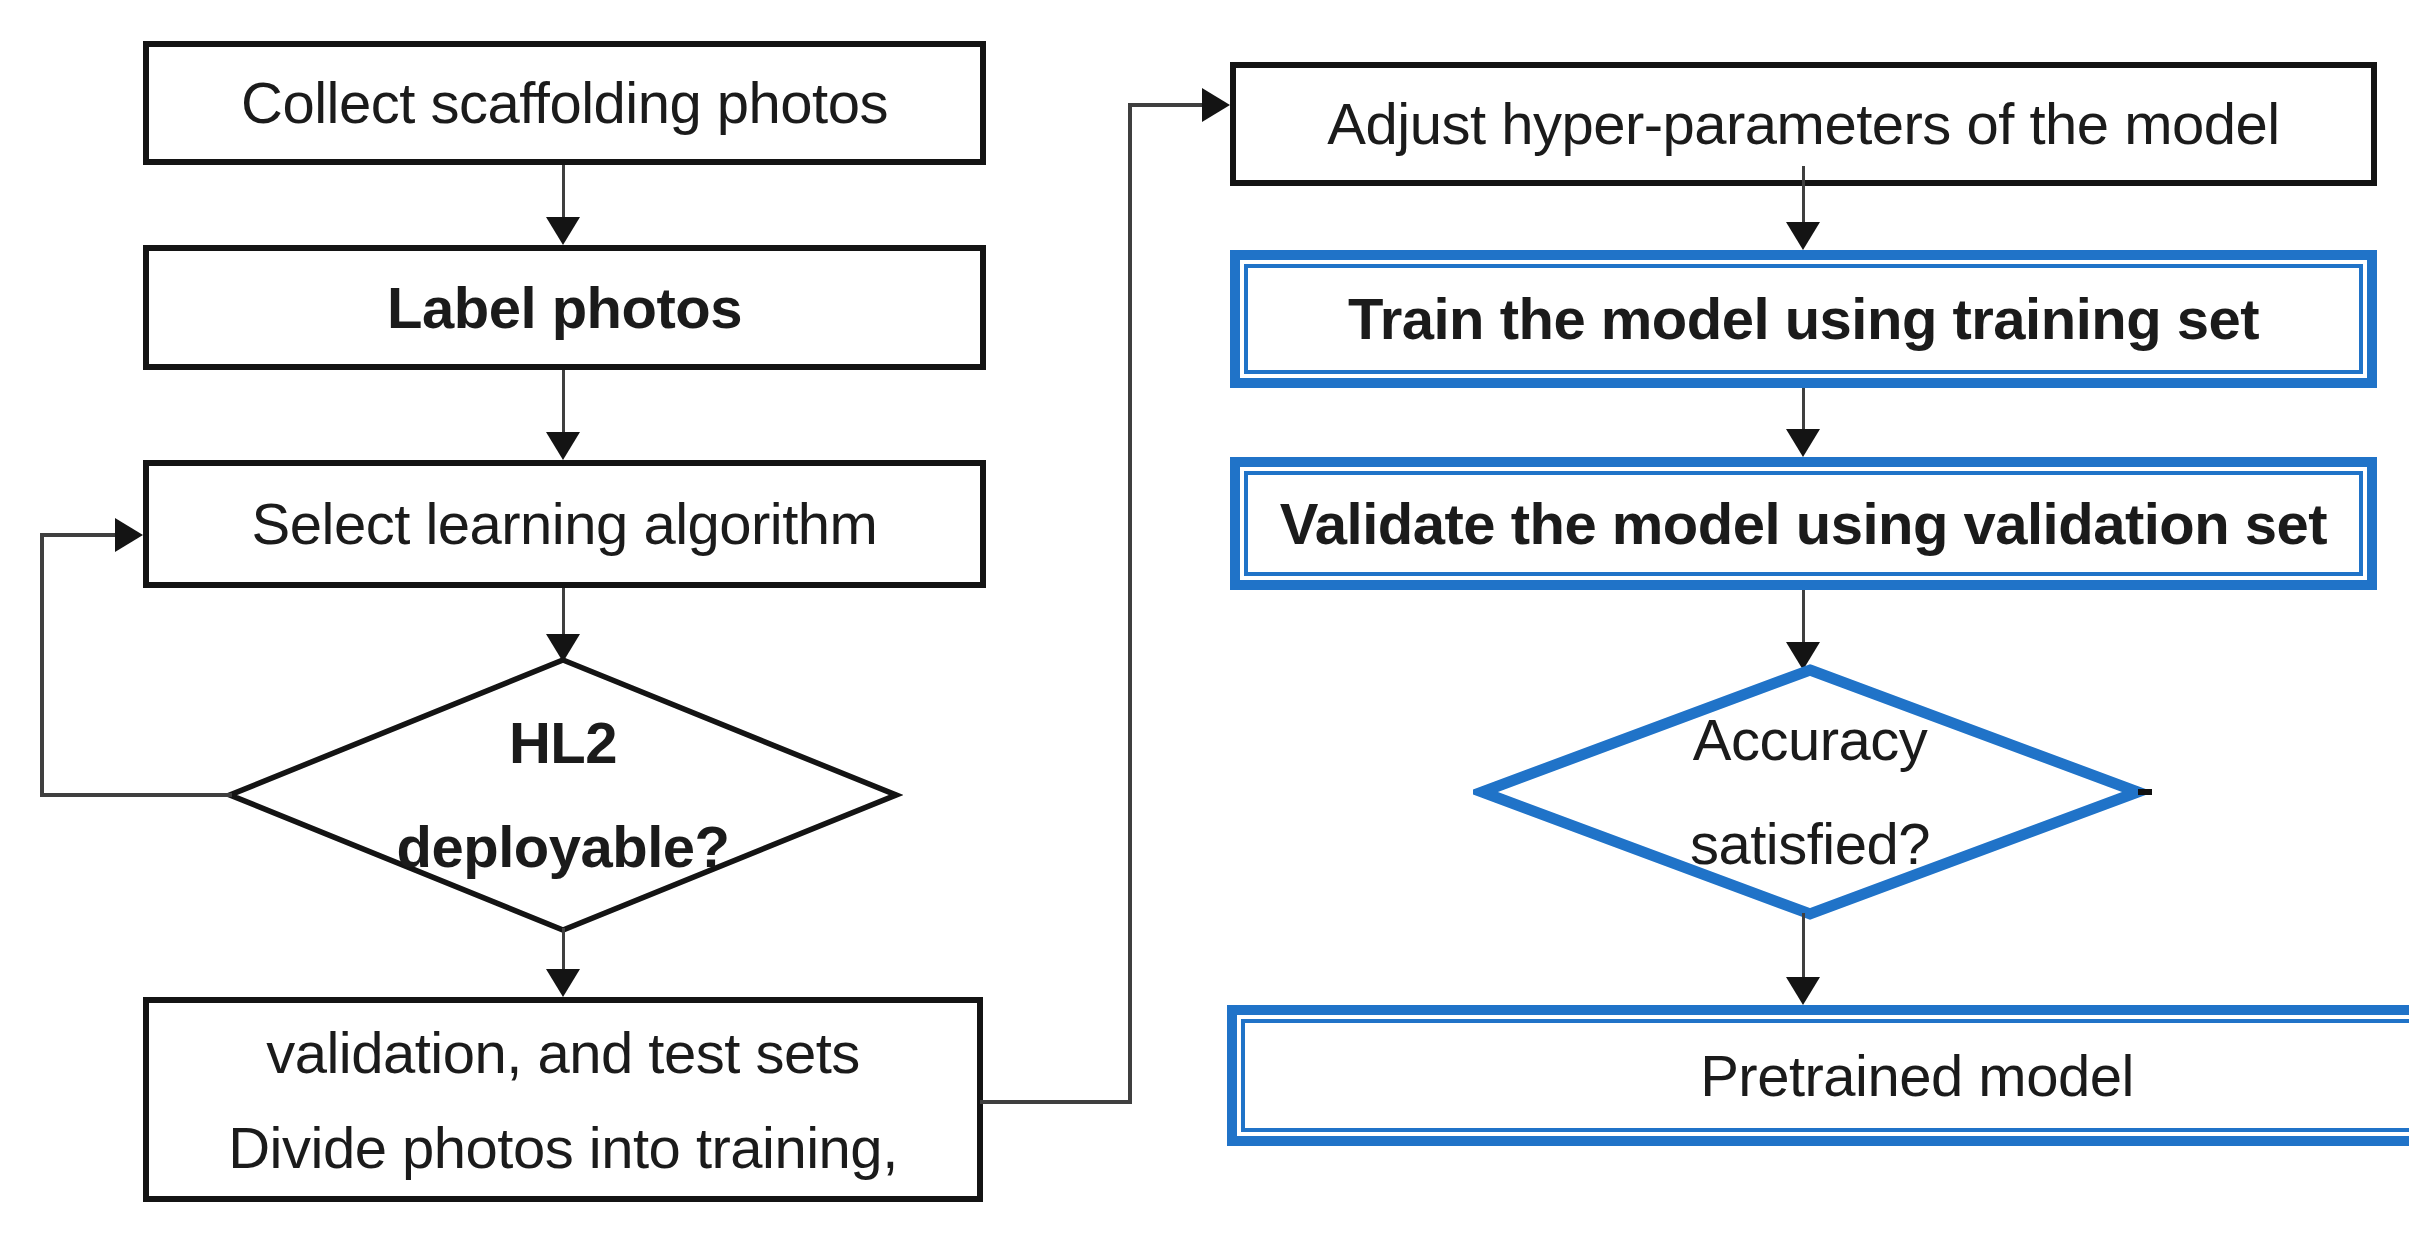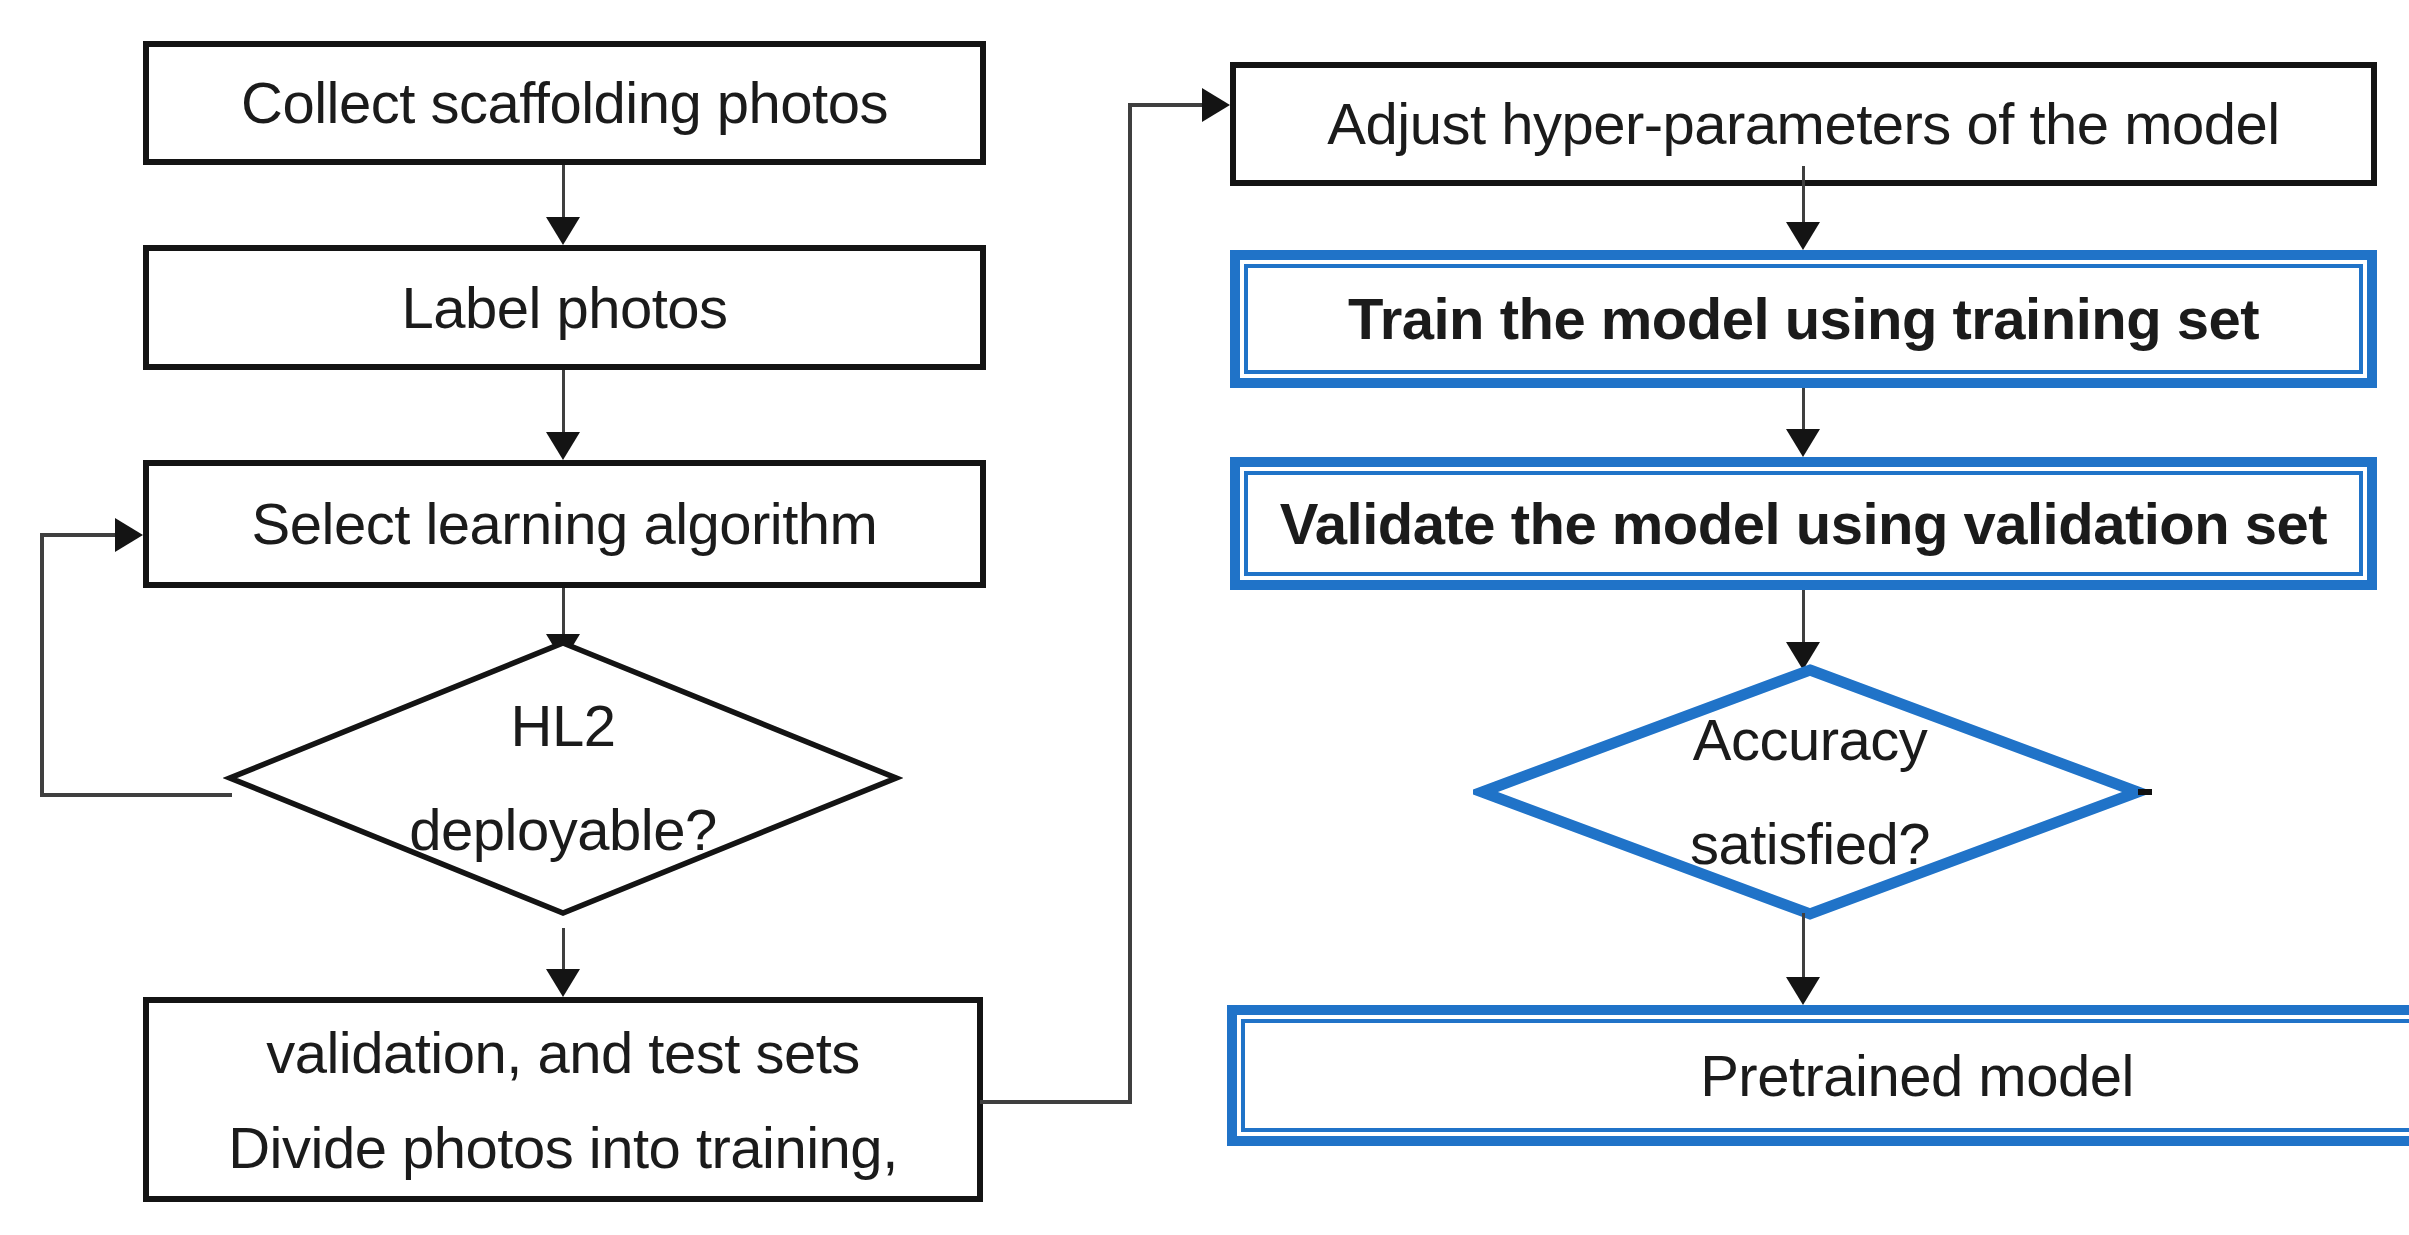--- a/index.html
+++ b/index.html
@@ -55,33 +55,33 @@
 <body>
 
 <div id="canvas">
 
   <div class="box black" style="left:143px;top:41px;width:843px;height:124px;text-align:right;">
     <span>Collect scaffolding photos</span>
   </div>
 
   <div class="v-arrow" style="left:563px;top:165px;height:80px;"></div>
 
-  <div class="box black" style="left:143px;top:245px;width:843px;height:125px;">
+  <div class="box black" style="left:143px;top:245px;width:843px;height:125px;font-weight:bold;">
     <span>Label photos</span>
   </div>
 
   <div class="v-arrow" style="left:563px;top:370px;height:90px;"></div>
 
   <div class="box black" style="left:143px;top:460px;width:843px;height:128px;">
     <span>Select learning algorithm</span>
   </div>
 
   <div class="v-arrow" style="left:563px;top:588px;height:74px;"></div>
 
-  <div class="diamond" style="left:223px;top:636px;width:680px;height:284px;">
+  <div class="diamond" style="left:223px;top:653px;width:680px;height:284px;font-weight:bold;">
     <svg width="680" height="284" viewBox="0 0 680 284">
       <polygon points="340,7 673,142 340,277 7,142" fill="#ffffff" stroke="#141414" stroke-width="5.5"></polygon>
     </svg>
     <div class="dtext">
       <span>HL2</span>
       <span>deployable?</span>
     </div>
   </div>
 
   <div class="v-arrow" style="left:563px;top:928px;height:69px;"></div>

